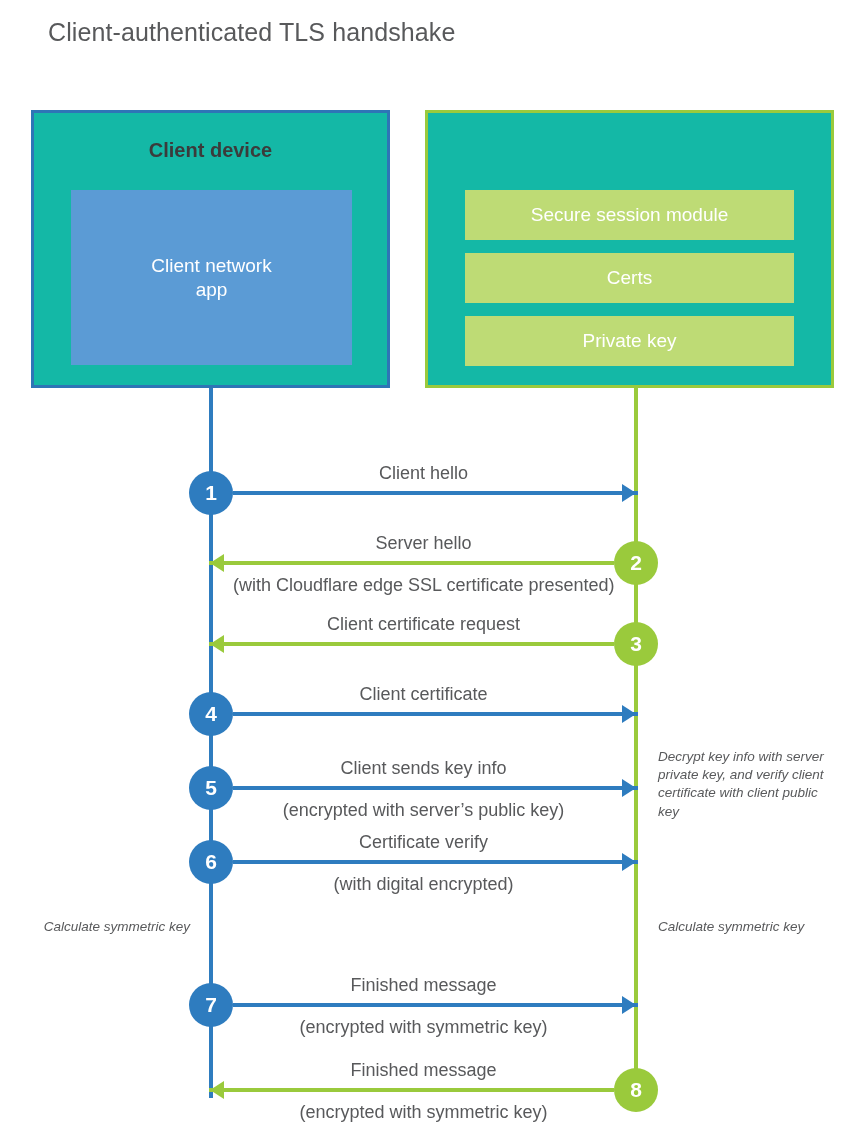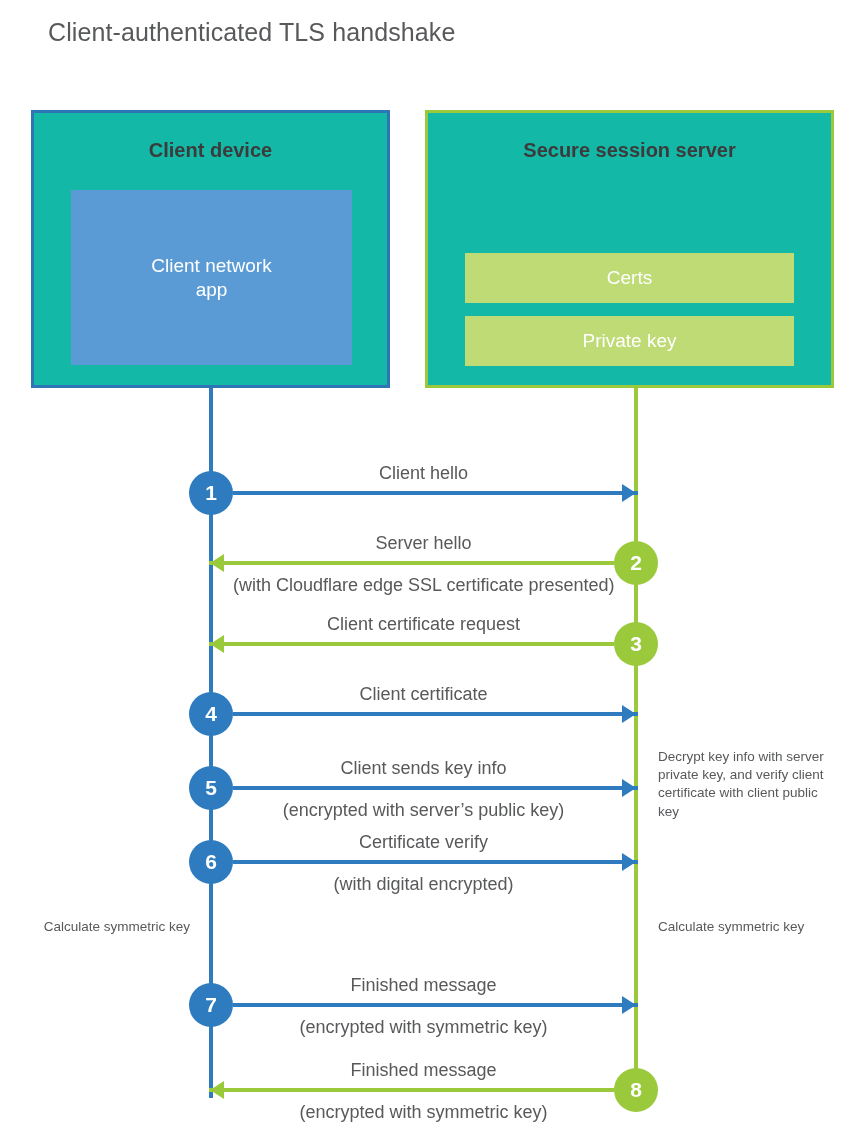--- a/index.html
+++ b/index.html
@@ -158,20 +158,21 @@
     color: #58595b;
     white-space: nowrap;
   }
 
   
   .annotation {
     position: absolute;
     font-size: 13.5px;
     line-height: 1.35;
     color: #58595b;
+    font-style: italic;
   }
   #annotation-server-decrypt {
     left: 658px;
     top: 748px;
     width: 180px;
     text-align: left;
   }
   #annotation-client-symmetric {
     left: 20px;
     top: 918px;
@@ -194,21 +195,21 @@
   <div class="party-title">Client device</div>
   <div id="client-app-block">
     <span>
       <span>Client network</span><br>
       <span>app</span>
     </span>
   </div>
 </div>
 
 <div class="party-box" id="server-box">
-  <div class="party-title">Secure session server</div>
+  <div class="server-block" id="server-block-0">Secure session module</div>
   <div class="server-block" id="server-block-1">Certs</div>
   <div class="server-block" id="server-block-2">Private key</div>
 </div>
 
 <div class="lifeline" id="client-lifeline"></div>
 <div class="lifeline" id="server-lifeline"></div>
 
 <div id="steps-layer">
     <div class="arrow-line blue" style="left: 233px; width: 405px; top: 491px;"></div>
     <div class="arrow-head right blue" style="top: 484px; left: 622px;"></div>

